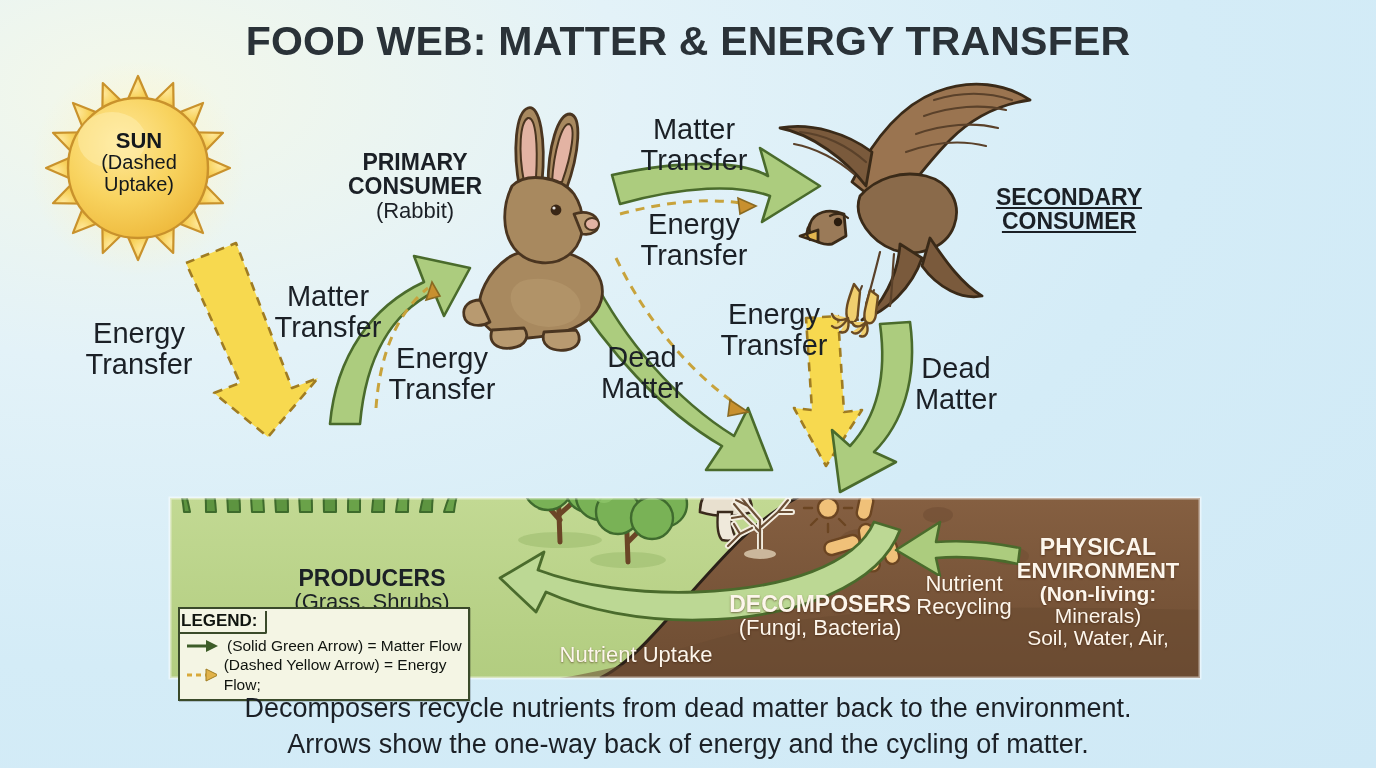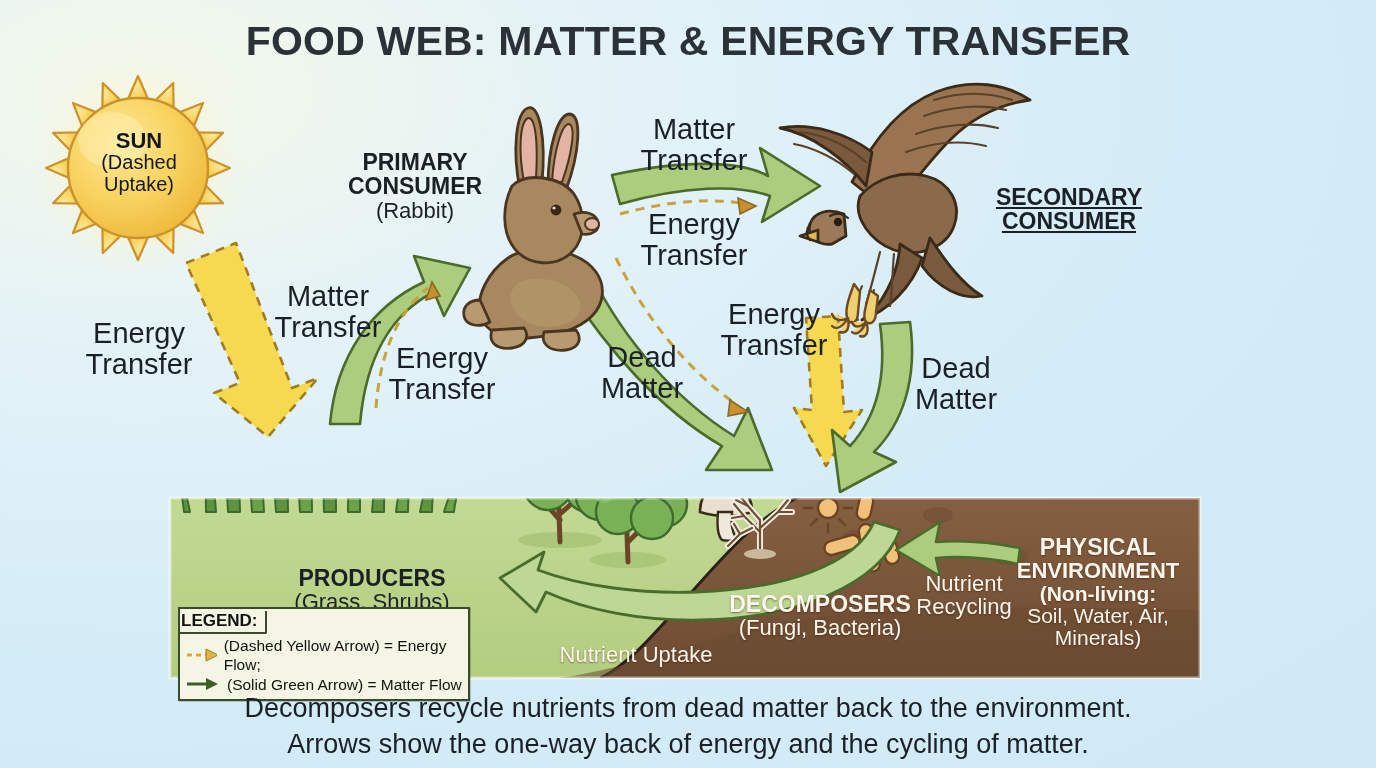--- a/index.html
+++ b/index.html
@@ -349,22 +349,22 @@
 
   <div class="lbl" style="left:712px;top:592px;width:216px;">
     <div class="hd wh">DECOMPOSERS</div>
     <div class="sb wh">(Fungi, Bacteria)</div>
   </div>
 
   <div class="lbl" style="left:1000px;top:535px;width:196px;">
     <div class="hd wh">PHYSICAL</div>
     <div class="hd wh" style="font-size:22px;">ENVIRONMENT</div>
     <div class="sb wh" style="font-size:21px;font-weight:bold;">(Non-living:</div>
+    <div class="sb wh" style="font-size:21px;">Minerals)</div>
     <div class="sb wh" style="font-size:21px;">Soil, Water, Air,</div>
-    <div class="sb wh" style="font-size:21px;">Minerals)</div>
   </div>
 
   <div class="lbl an" style="left:60px;top:318px;width:158px;">
     <div>Energy</div>
     <div>Transfer</div>
   </div>
 
   <div class="lbl an" style="left:254px;top:281px;width:148px;">
     <div>Matter</div>
     <div>Transfer</div>
@@ -402,34 +402,34 @@
 
   <div class="lbl an wh" style="left:896px;top:572px;width:136px;font-size:22px;">
     <div>Nutrient</div>
     <div>Recycling</div>
   </div>
 
   <div class="lbl an wh" style="left:536px;top:643px;width:200px;font-size:22px;">Nutrient Uptake</div>
 
   <div class="legend">
     <div class="ttlbox">LEGEND:</div>
+    <div class="row">
+      <svg width="34" height="14">
+        <line x1="1" y1="7" x2="22" y2="7" stroke="#3d5c28" stroke-width="3"></line>
+        <polygon points="20,1 32,7 20,13" fill="#3d5c28"></polygon>
+      </svg>
+      <span>(Solid Green Arrow) = Matter Flow</span>
+    </div>
     <div class="row">
       <svg width="34" height="14">
         <line x1="1" y1="7" x2="20" y2="7" stroke="#d8a93a" stroke-width="3" stroke-dasharray="5 4"></line>
         <polygon points="20,1 32,7 20,13" fill="#e0b24a" stroke="#a07c22" stroke-width="1"></polygon>
       </svg>
       <span>(Dashed Yellow Arrow) = Energy Flow;</span>
     </div>
-    <div class="row">
-      <svg width="34" height="14">
-        <line x1="1" y1="7" x2="22" y2="7" stroke="#3d5c28" stroke-width="3"></line>
-        <polygon points="20,1 32,7 20,13" fill="#3d5c28"></polygon>
-      </svg>
-      <span>(Solid Green Arrow) = Matter Flow</span>
-    </div>
   </div>
 
   <div class="lbl cap" style="left:0;top:690px;width:1376px;line-height:1.35;">
     <div>Decomposers recycle nutrients from dead matter back to the environment.</div>
     <div>Arrows show the one-way back of energy and the cycling of matter.</div>
   </div>
 
 </div>
 
 </body></html>

